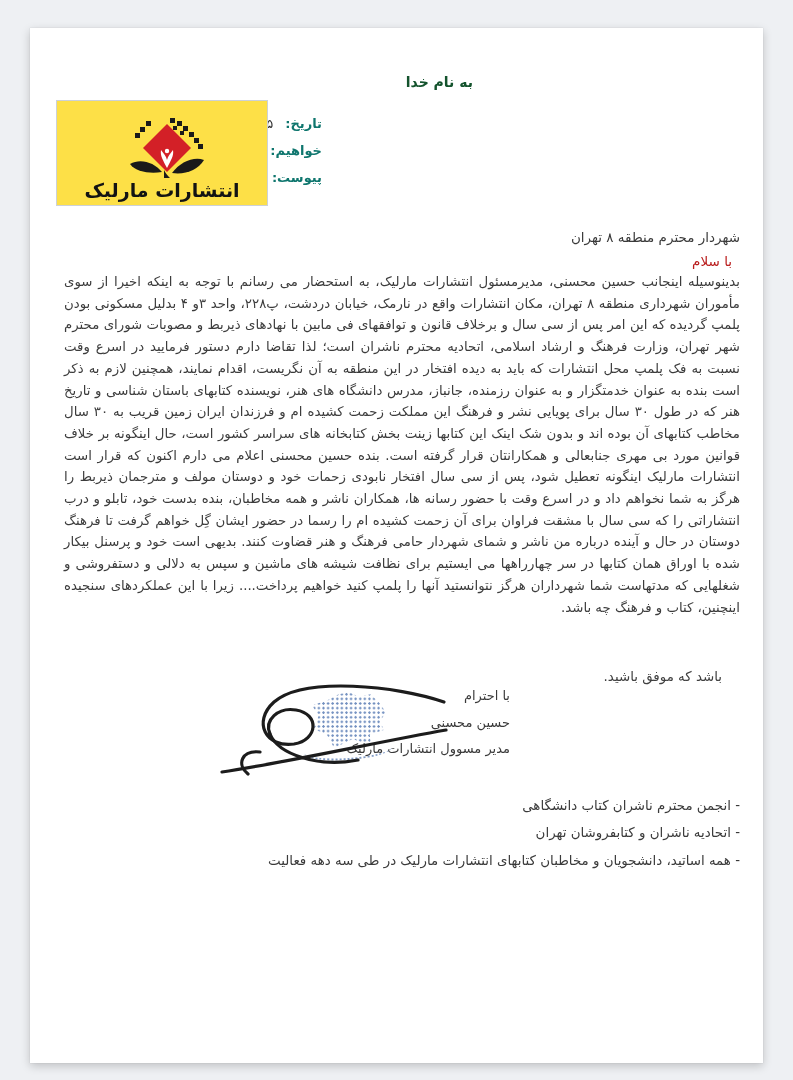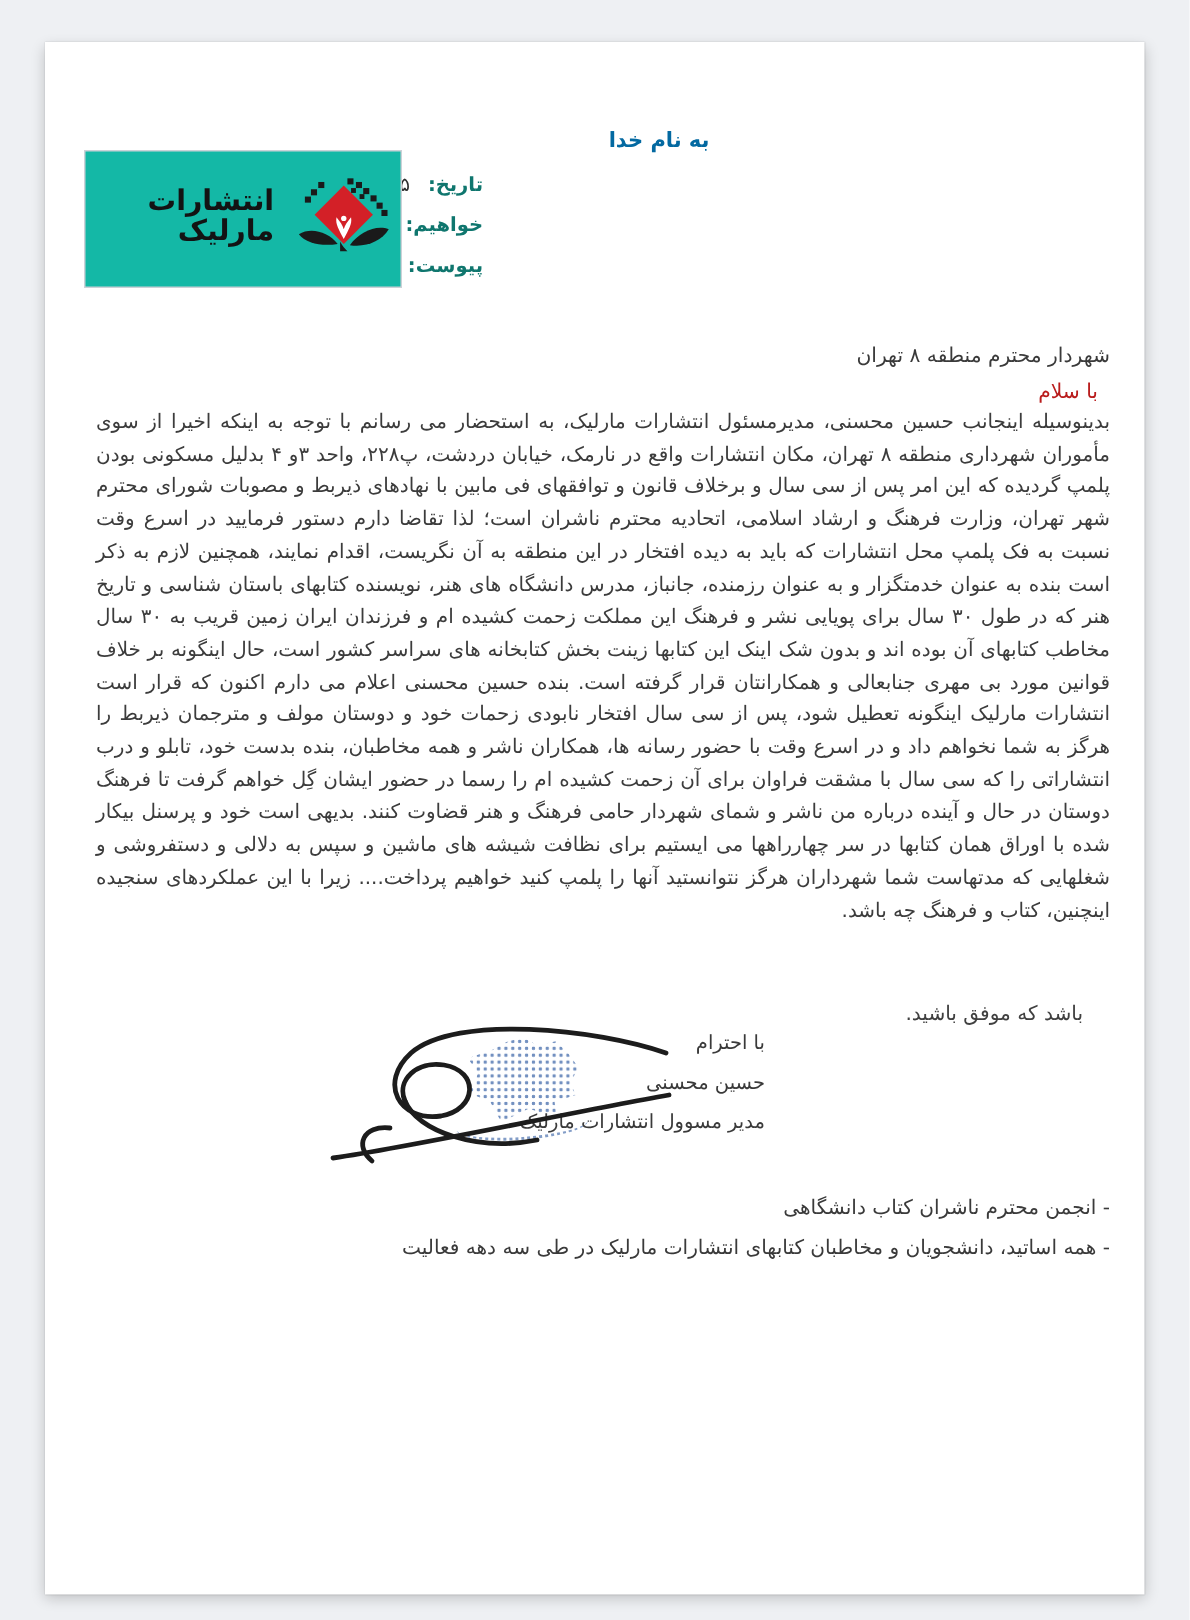--- a/index.html
+++ b/index.html
@@ -8,29 +8,29 @@
     background:#eef0f3;
     font-family:"DejaVu Sans","Liberation Sans",sans-serif;
   }
   .page{
     position:absolute;left:30px;top:28px;width:733px;height:1035px;
     background:#ffffff;direction:rtl;
     box-shadow:0 3px 9px rgba(0,0,0,0.20), 0 0 1px rgba(0,0,0,0.15);
   }
   .abs{position:absolute;}
   .bismillah{
-    top:46px;right:290px;font-size:14px;font-weight:600;color:#0369a1;margin-top:12px;
+    top:46px;right:290px;font-size:14px;font-weight:600;color:#14532d;
   }
   .meta{top:82px;right:441px;font-size:13px;color:#2d2d2d;text-align:right;white-space:nowrap;}
   .meta .row{height:27px;line-height:27px;}
   .meta .lbl{font-weight:600;color:#0f766e;}
   .meta .val{margin-right:12px;direction:ltr;unicode-bidi:embed;display:inline-block;}
   .logo-box{
-    top:72px;left:26px;width:212px;height:92px;background:#14b8a6;
-    border:1px solid #ccd1d7;display:flex;flex-direction:row;
+    top:72px;left:26px;width:212px;height:106px;background:#fde047;
+    border:1px solid #ccd1d7;display:flex;flex-direction:column;
     align-items:center;justify-content:flex-end;padding-bottom:5px;box-sizing:border-box;
   }
   .logo-text{font-size:19px;font-weight:800;color:#131313;line-height:20px;letter-spacing:-0.5px;}
   .recipient{top:201px;right:23px;font-size:13.5px;color:#3a3a3a;}
   .greeting{top:225px;right:31px;font-size:13.5px;color:#b91c1c;}
   .body-text{
     top:243px;right:23px;width:676px;
     font-size:13.3px;line-height:21.7px;color:#3c3c3c;
     text-align:justify;text-justify:inter-word;
   }
@@ -124,17 +124,18 @@
     <g fill="none" stroke="#1c1c1c" stroke-width="3.2" stroke-linecap="round">
       <path d="M236,22 C190,6 96,-4 66,22 C44,42 58,68 86,64 C110,60 112,34 88,30 C70,27 56,40 62,54"></path>
       <path d="M62,54 C70,74 110,88 150,80"></path>
       <path d="M14,92 C70,84 170,62 238,50"></path>
       <path d="M40,94 C28,84 34,70 52,72"></path>
     </g>
   </svg>
 
   <div class="abs cc-block">
     <div class="line">- انجمن محترم ناشران کتاب دانشگاهی</div>
+    <div class="line">- اتحادیه ناشران و کتابفروشان تهران</div>
     <div class="line">- همه اساتید، دانشجویان و مخاطبان کتابهای انتشارات مارلیک در طی سه دهه فعالیت</div>
   </div>
 
 
 </div>
 
 </body></html>

